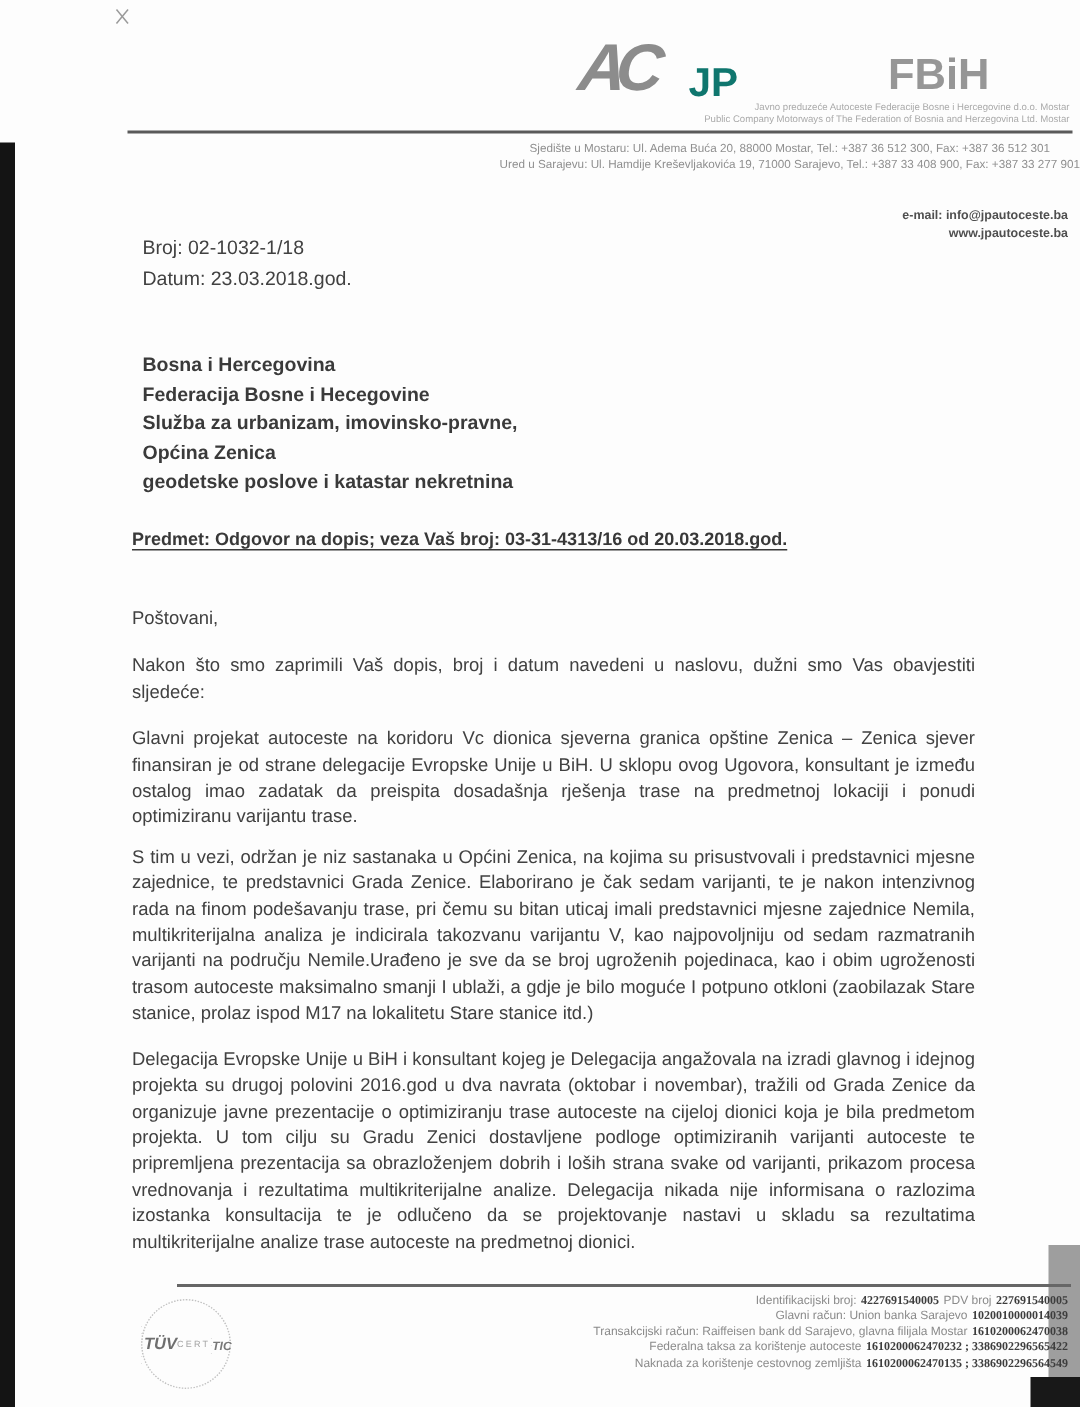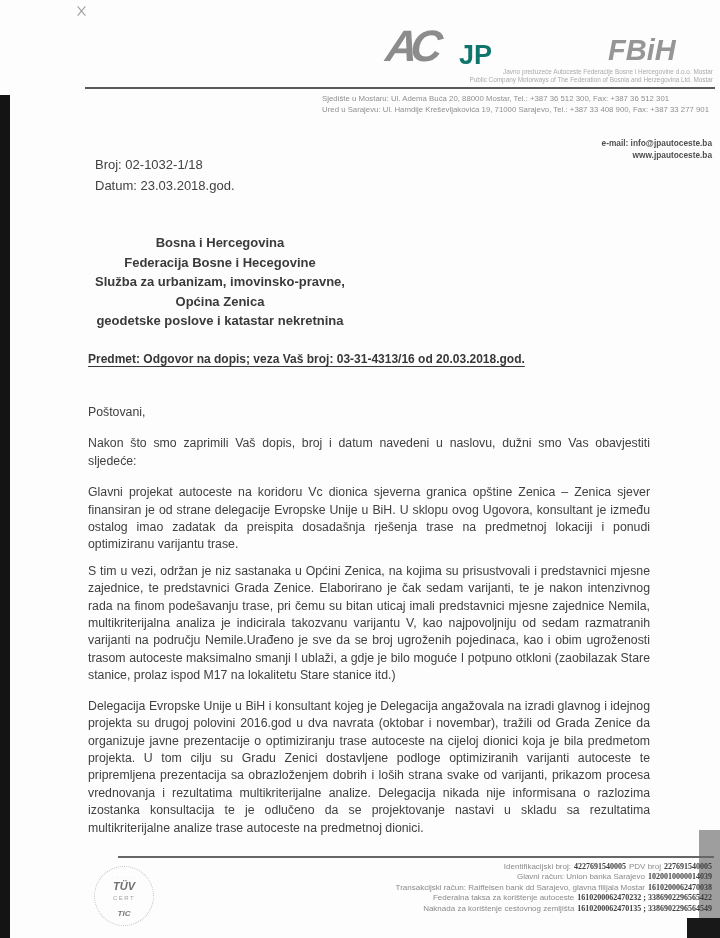--- a/index.html
+++ b/index.html
@@ -24,59 +24,59 @@
     position:absolute;left:386px;top:24px;
     font-size:44px;font-weight:bold;font-style:italic;
     letter-spacing:-7px;color:#8c8c8c;transform:skewX(-6deg);
     line-height:1;
   }
   .logo-jp{
     position:absolute;left:459px;top:42px;
     font-size:27px;font-weight:bold;color:#0f766e;line-height:1;
   }
   .logo-fbih{
-    position:absolute;left:608px;top:36px;
-    font-size:29px;font-weight:bold;font-style:italic;color:#969696;line-height:1;
+    position:absolute;left:592px;top:36px;
+    font-size:29px;font-weight:bold;color:#969696;line-height:1;
   }
   .company-lines{
     position:absolute;top:68px;right:7px;
     text-align:right;font-size:6.4px;line-height:7.6px;color:#aaa;
   }
   .header-rule{position:absolute;top:87px;left:85px;right:5px;border-top:2px solid #5a5a5a;}
   .addresses{
-    position:absolute;top:94px;right:11px;
-    text-align:left;font-size:7.8px;line-height:10.8px;color:#8f8f8f;
+    position:absolute;top:94px;right:0;
+    text-align:center;font-size:7.8px;line-height:10.8px;color:#8f8f8f;
   }
   .contact{
     position:absolute;top:138px;right:8px;
     text-align:right;font-size:8.3px;line-height:11.5px;color:#4f4f4f;font-weight:bold;
   }
   
   .meta{position:absolute;left:95px;top:155px;font-size:13px;line-height:20.5px;color:#414141;}
   
-  .recipient{position:absolute;left:95px;top:233px;font-size:13px;line-height:19.6px;font-weight:bold;color:#3a3a3a;text-align:center;}
+  .recipient{position:absolute;left:95px;top:233px;font-size:13px;line-height:19.6px;font-weight:bold;color:#3a3a3a;}
   
   .subject{
     position:absolute;left:88px;top:352px;width:562px;
     font-size:12px;font-weight:bold;color:#383838;
     text-decoration:underline;text-underline-offset:3px;
   }
   
   .body-text{position:absolute;left:88px;top:404px;width:562px;font-size:12.3px;line-height:17.4px;color:#414141;}
   .body-text .salutation{margin:0 0 14px 0;}
   .body-text p{margin:0;text-align:justify;}
   .body-text p.p1{margin-bottom:14px;}
   .body-text p.p2{margin-bottom:9px;}
   .body-text p.p3{margin-bottom:13px;}
   
   .footer-rule{position:absolute;top:856px;left:118px;right:6px;border-top:2px solid #666;}
   .stamp{
     position:absolute;left:94px;top:866px;width:58px;height:58px;
     border:1px dotted #c2c2c2;border-radius:50%;
-    display:flex;flex-direction:column;align-items:center;justify-content:center;
+    display:flex;flex-direction:row;align-items:center;justify-content:center;
     color:#9c9c9c;
   }
   .stamp .arc{font-size:4px;letter-spacing:1px;color:#c4c4c4;line-height:5px;}
   .stamp .tuv{font-size:11px;font-weight:bold;font-style:italic;color:#6f6f6f;line-height:12px;}
   .stamp .cert{font-size:6px;letter-spacing:1.5px;color:#a5a5a5;line-height:8px;margin-top:2px;}
   .stamp .tiny{font-size:4px;color:#c0c0c0;line-height:5px;}
   .stamp .tic{font-size:8px;font-weight:bold;font-style:italic;color:#787878;line-height:9px;margin-top:2px;}
   .footer-info{
     position:absolute;top:862px;right:8px;
     text-align:right;font-size:8px;line-height:10.4px;color:#8a8a8a;

